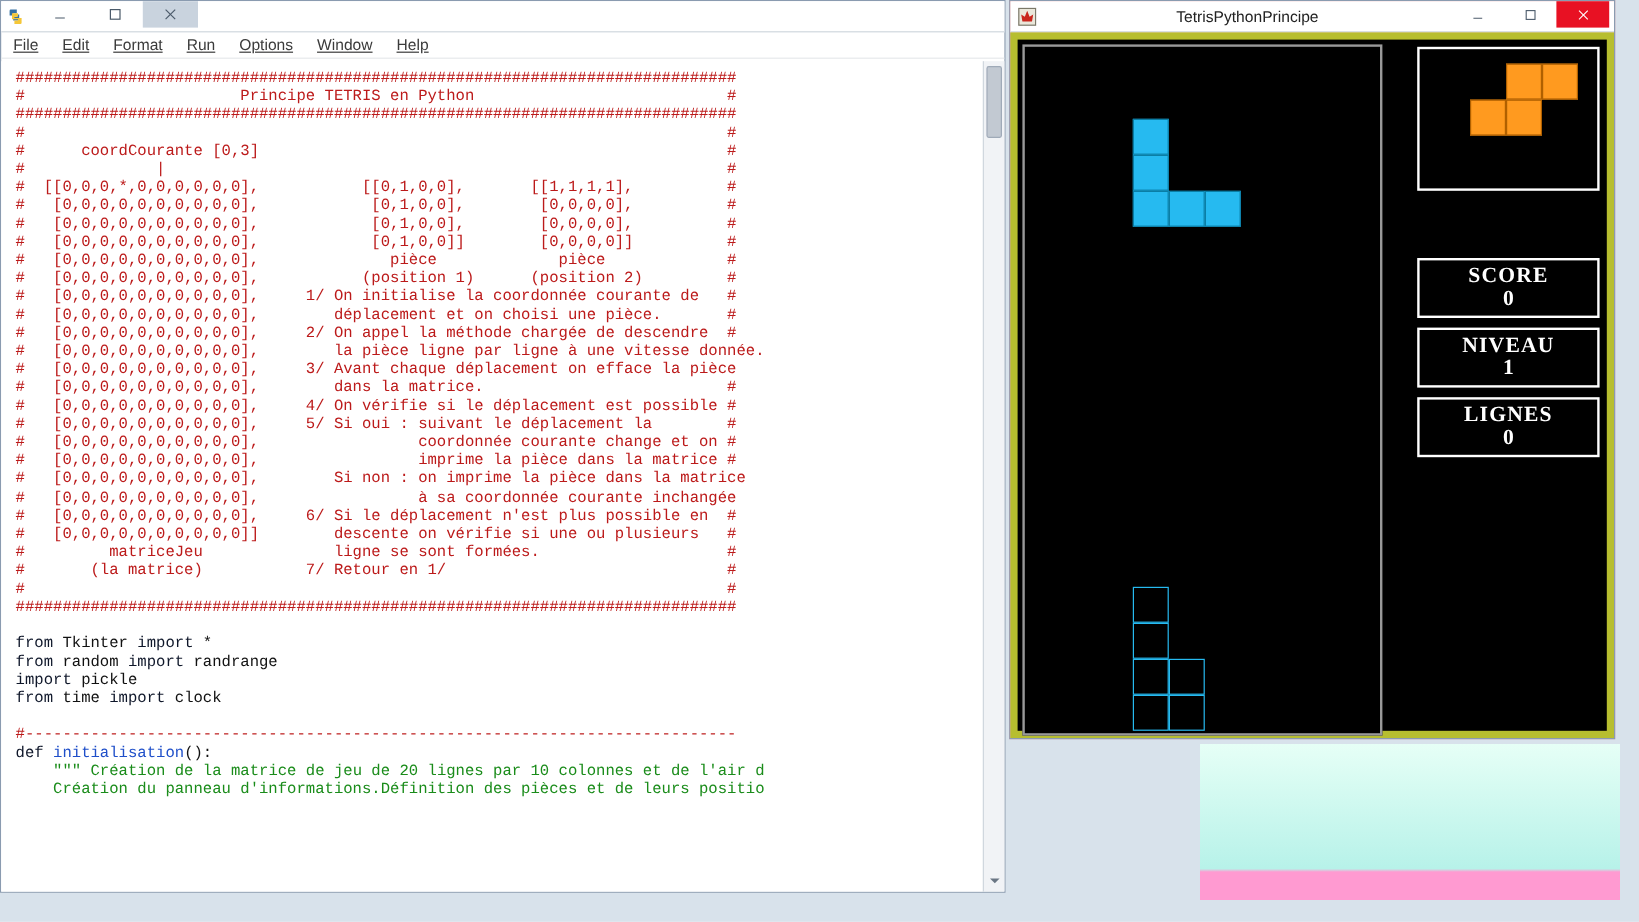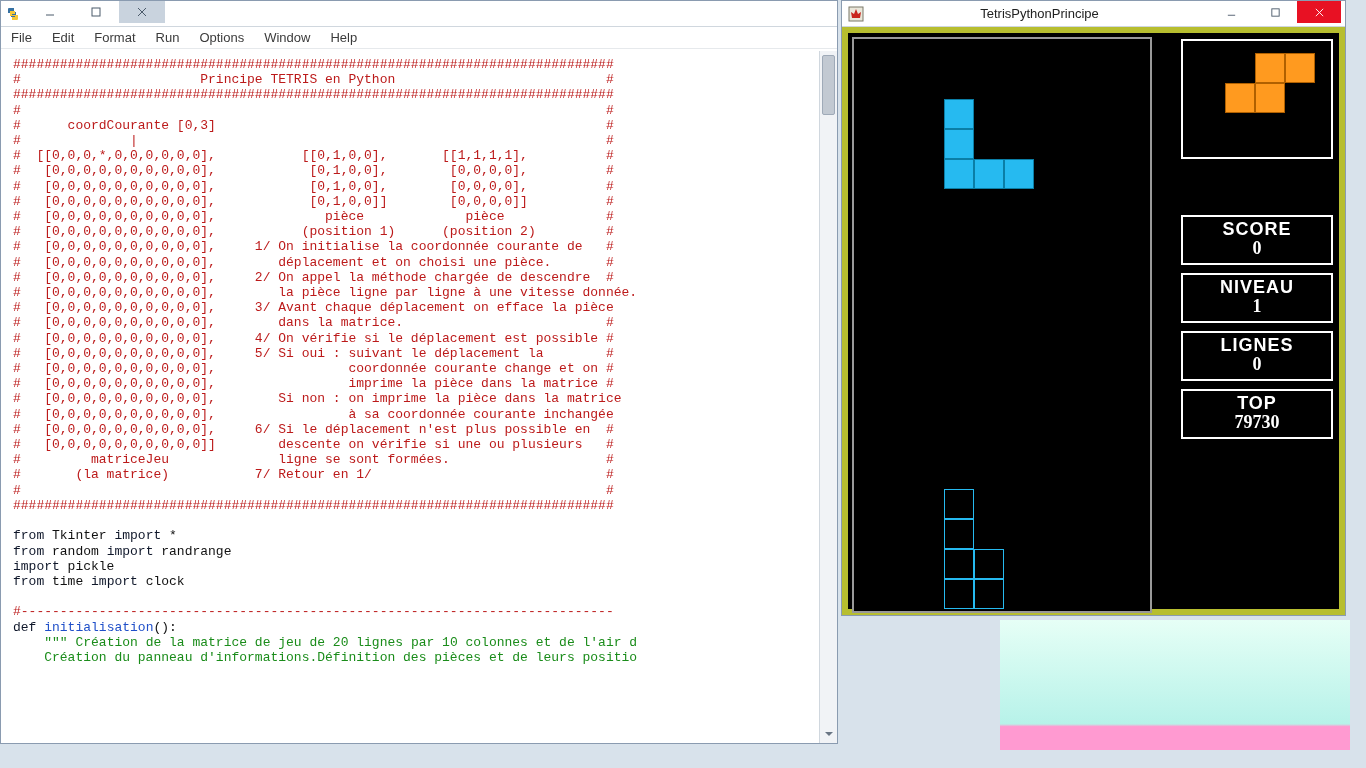--- a/index.html
+++ b/index.html
@@ -11,21 +11,21 @@
   .idle-titlebar { height:26px; background:#fff; display:flex; align-items:center; padding:0 4px; border-bottom:1px solid #d0d7de; }
   .idle-titlebar .icon { width:16px; height:16px; margin-right:6px; display:inline-block; }
   .idle-titlebar .icon svg { width:16px; height:16px; }
   .idle-title { color:#222; font-size:12px; flex:1; }
   .tb-controls { display:flex; height:100%; }
   .tb-btn { width:46px; height:22px; display:flex; align-items:center; justify-content:center; margin-left:0; }
   .tb-btn svg { width:12px; height:12px; stroke:#4b5a6a; stroke-width:1; fill:none; }
   .tb-min { }
   .tb-max { }
   .tb-close { background:#c9d3de; }
-  .idle-menubar { height:22px; display:flex; align-items:center; padding:0 10px; gap:20px; color:#3b3b3b; font-size:13px; border-bottom:1px solid #e6e9ec;}
+  .idle-menubar { height:22px; display:flex; align-items:center; padding:0 10px; gap:20px; color:#3b3b3b; font-size:13px; border-bottom:1px solid #e6e9ec;text-decoration:underline;}
   .idle-menubar span { cursor:default; }
   .idle-editor { position:absolute; top:50px; left:0; right:0; bottom:0; display:flex; }
   .code-area { flex:1; overflow:hidden; background:#fff; }
   .code-area pre { font-family: "Courier New", monospace; font-size:13px; line-height:15.2px; padding:6px 8px 6px 12px; white-space:pre; }
   .c-comment { color:#bc1a1a; }
   .c-kw { color:#0f172a; }
   .c-id { color:#111; }
   .c-blue { color:#1f4fc9; }
   .c-str { color:#1a8c1a; }
   .scrollbar-v { width:18px; background:#f1f3f6; border-left:1px solid #d0d7de; position:relative;}
@@ -50,21 +50,21 @@
   .game-body { background:#b7be2f; padding:6px; }
   .game-inner { background:#000; display:flex; padding:0; height:576px;}
   .playfield { width:300px; height:576px; border:2px solid #999; position:relative; margin:4px; background:#000;}
   .pf-cell { position:absolute; width:30px; height:30px; }
   .cell-cyan { background:#26baf0; border:1px solid #0a7ea6; }
   .cell-outline { border:1px solid #26baf0; }
   .sidebar { flex:1; padding:6px 6px 6px 2px; display:flex; flex-direction:column; gap:8px;}
   .preview-box { border:2px solid #fff; width:152px; height:120px; position:relative; align-self:flex-end; background:#000;}
   .pv { position:absolute; width:30px; height:30px; background:#ff9a1f; border:1px solid #b06000;}
   .stat-box { border:2px solid #fff; width:152px; align-self:flex-end; text-align:center; padding:2px 0 4px 0;}
-  .stat-label { font-family:Liberation Sans, sans-serif; font-weight:bold; color:#fff; font-size:18px; letter-spacing:1px;}
+  .stat-label { font-family:Liberation Serif, serif; font-weight:bold; color:#fff; font-size:18px; letter-spacing:1px;}
   .stat-value { font-family:"Times New Roman", serif; font-weight:bold; color:#fff; font-size:18px; margin-top:-2px;}
   .help-box { border:2px solid #fff; width:172px; align-self:flex-end; padding:4px 6px; margin-top:2px;}
   .help-row { font-family:"Times New Roman", serif; font-weight:bold; color:#fff; font-size:15px; white-space:nowrap; overflow:hidden;}
 
   
   .bg-strip { position:absolute; left:1000px; top:620px; width:350px; height:130px; background:linear-gradient(#e6fff6,#b7f2e9 80%,#ff9ad1 82%,#ff9ad1 100%);}
 </style>
 </head>
 <body>
 
@@ -223,21 +223,17 @@
             <div class="stat-value">0</div>
           </div>
           <div class="stat-box">
             <div class="stat-label">NIVEAU</div>
             <div class="stat-value">1</div>
           </div>
           <div class="stat-box">
             <div class="stat-label">LIGNES</div>
             <div class="stat-value">0</div>
           </div>
-          <div class="stat-box">
-            <div class="stat-label">TOP</div>
-            <div class="stat-value">79730</div>
-          </div>
         </div>
       </div>
     </div>
   </div>
 </div>
 
 </body></html>

